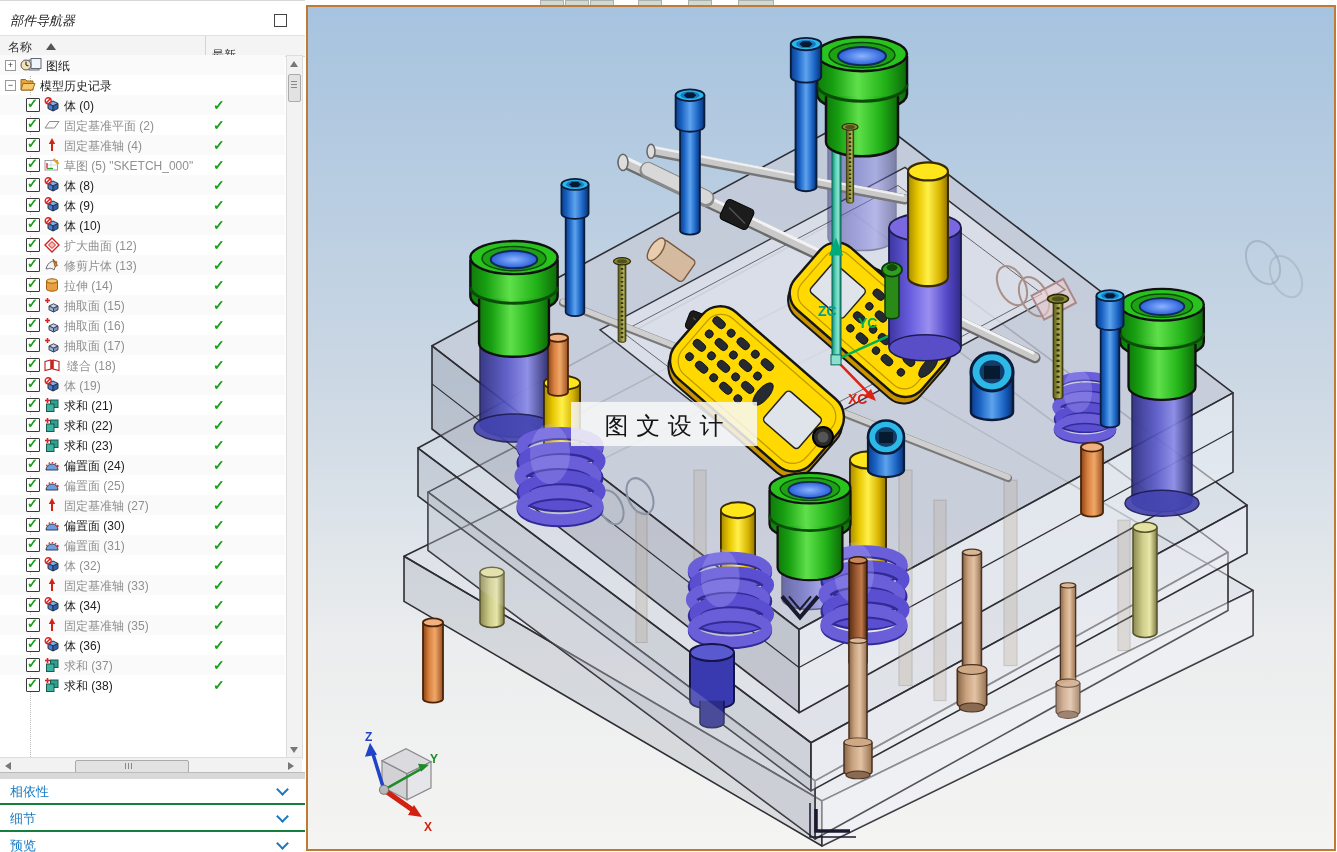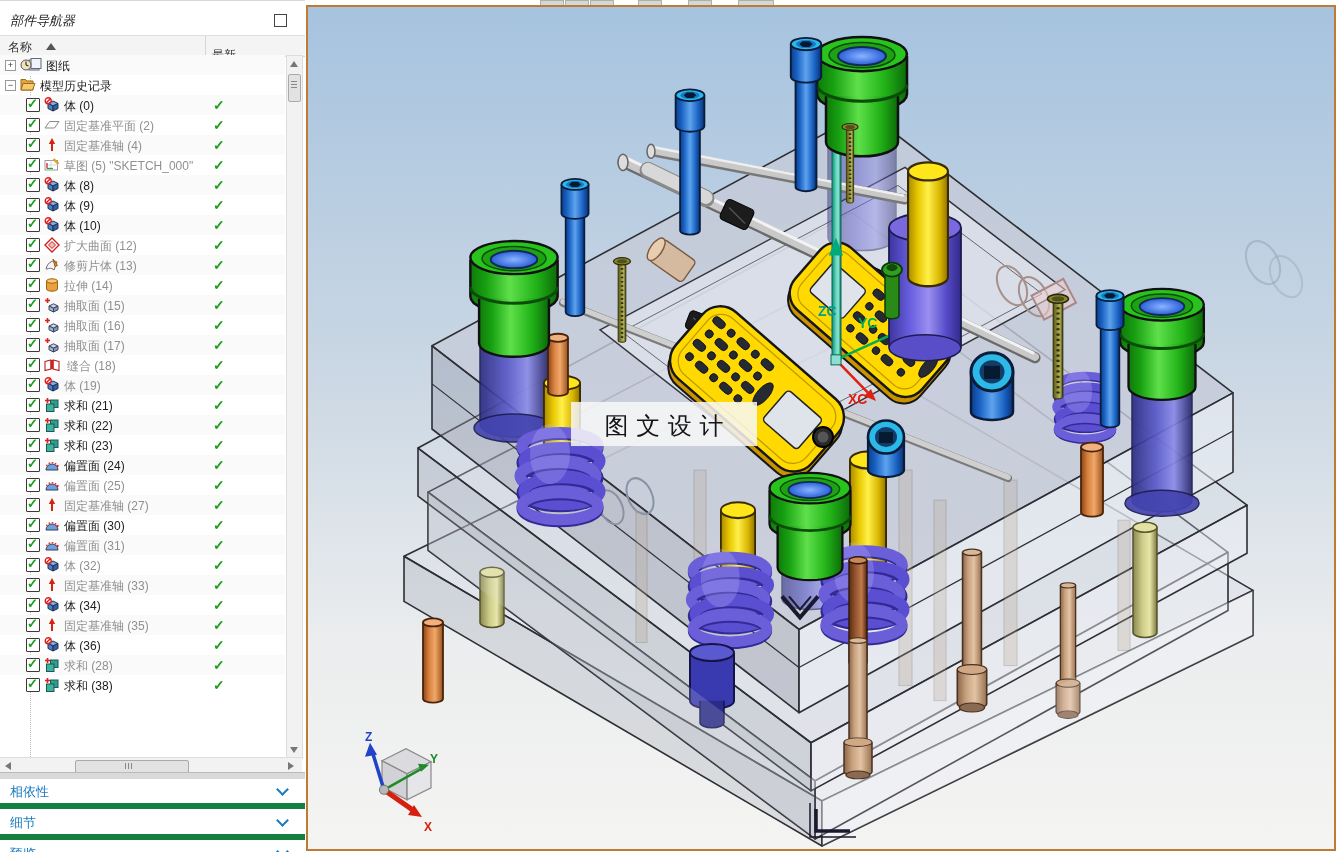--- a/index.html
+++ b/index.html
@@ -35,21 +35,21 @@
   .varr.up{top:5px;border-bottom:6px solid #777;}
   .varr.dn{bottom:5px;border-top:6px solid #777;}
   .hscroll{position:absolute;left:0;top:756px;width:302px;height:15px;background:#f2f2f2;border-top:1px solid #ddd;cursor:pointer;}
   .hthumb{position:absolute;left:75px;top:2px;width:112px;height:11px;background:#e2e2e2;border:1px solid #aaa;border-radius:2px;}
   .hthumb::after{content:"";position:absolute;top:2px;left:52px;width:1px;height:6px;background:#888;box-shadow:3px 0 0 #888,-3px 0 0 #888;}
   .harr{position:absolute;top:4px;width:0;height:0;border-top:4px solid transparent;border-bottom:4px solid transparent;}
   .harr.lf{left:5px;border-right:6px solid #777;}
   .harr.rt{right:8px;border-left:6px solid #777;}
   .graybar{position:absolute;left:0;top:771px;width:305px;height:6px;background:#d9d9d9;border-top:1px solid #bbb;}
   .sections{position:absolute;left:0;top:777px;width:305px;}
-  .sec{position:relative;height:25px;border-bottom:6px solid #15803d;cursor:pointer;}
+  .sec{position:relative;height:25px;border-bottom:2px solid #15803d;cursor:pointer;}
   .sec .sl{position:absolute;left:10px;top:5px;font-size:13px;color:#1879c0;}
   .sec .chev{position:absolute;right:18px;top:7px;width:9px;height:9px;}
   .sec .chev::after{content:"";position:absolute;left:0;top:0;width:7px;height:7px;border-right:2px solid #1879c0;border-bottom:2px solid #1879c0;transform:rotate(45deg);}
   
   .viewport{position:absolute;left:305px;top:0;width:1032px;height:852px;background:#fff;}
   .vtabs{position:absolute;left:0;top:0;width:100%;height:6px;background:#fff;}
   .vtab{position:absolute;top:0;height:5px;width:22px;background:#d2d8d2;border:1px solid #aab2aa;border-bottom:none;}
   .vframe{position:absolute;left:1px;right:1px;top:5px;bottom:1px;border:2px solid #bf7b33;overflow:hidden;cursor:crosshair;}
   .vframe svg{display:block;width:100%;height:100%;}
 </style>
@@ -423,21 +423,21 @@
     </div>
         <div class="trow dim">
 
       <span class="cb"></span>
       <span class="ticon" style="left: 44px;"><svg width="16" height="16" viewBox="0 0 16 16">
               <rect x="6.5" y="3" width="7.5" height="7.5" fill="#2f9f8f" stroke="#1a5a50"></rect>
               <rect x="2.5" y="7" width="7.5" height="7.5" fill="#3fb3a0" stroke="#1a5a50"></rect>
               <line x1="3.5" y1="1" x2="3.5" y2="6" stroke="#d22" stroke-width="1.6"></line>
               <line x1="1" y1="3.5" x2="6" y2="3.5" stroke="#d22" stroke-width="1.6"></line>
             </svg></span>
-      <span class="tlabel" style="left: 64px;">求和 (28)</span>
+      <span class="tlabel" style="left: 64px;">求和 (37)</span>
       <span class="tstatus on"></span>
     </div>
         <div class="trow bold">
 
       <span class="cb"></span>
       <span class="ticon" style="left: 44px;"><svg width="16" height="16" viewBox="0 0 16 16">
               <rect x="6.5" y="3" width="7.5" height="7.5" fill="#2f9f8f" stroke="#1a5a50"></rect>
               <rect x="2.5" y="7" width="7.5" height="7.5" fill="#3fb3a0" stroke="#1a5a50"></rect>
               <line x1="3.5" y1="1" x2="3.5" y2="6" stroke="#d22" stroke-width="1.6"></line>
               <line x1="1" y1="3.5" x2="6" y2="3.5" stroke="#d22" stroke-width="1.6"></line>

